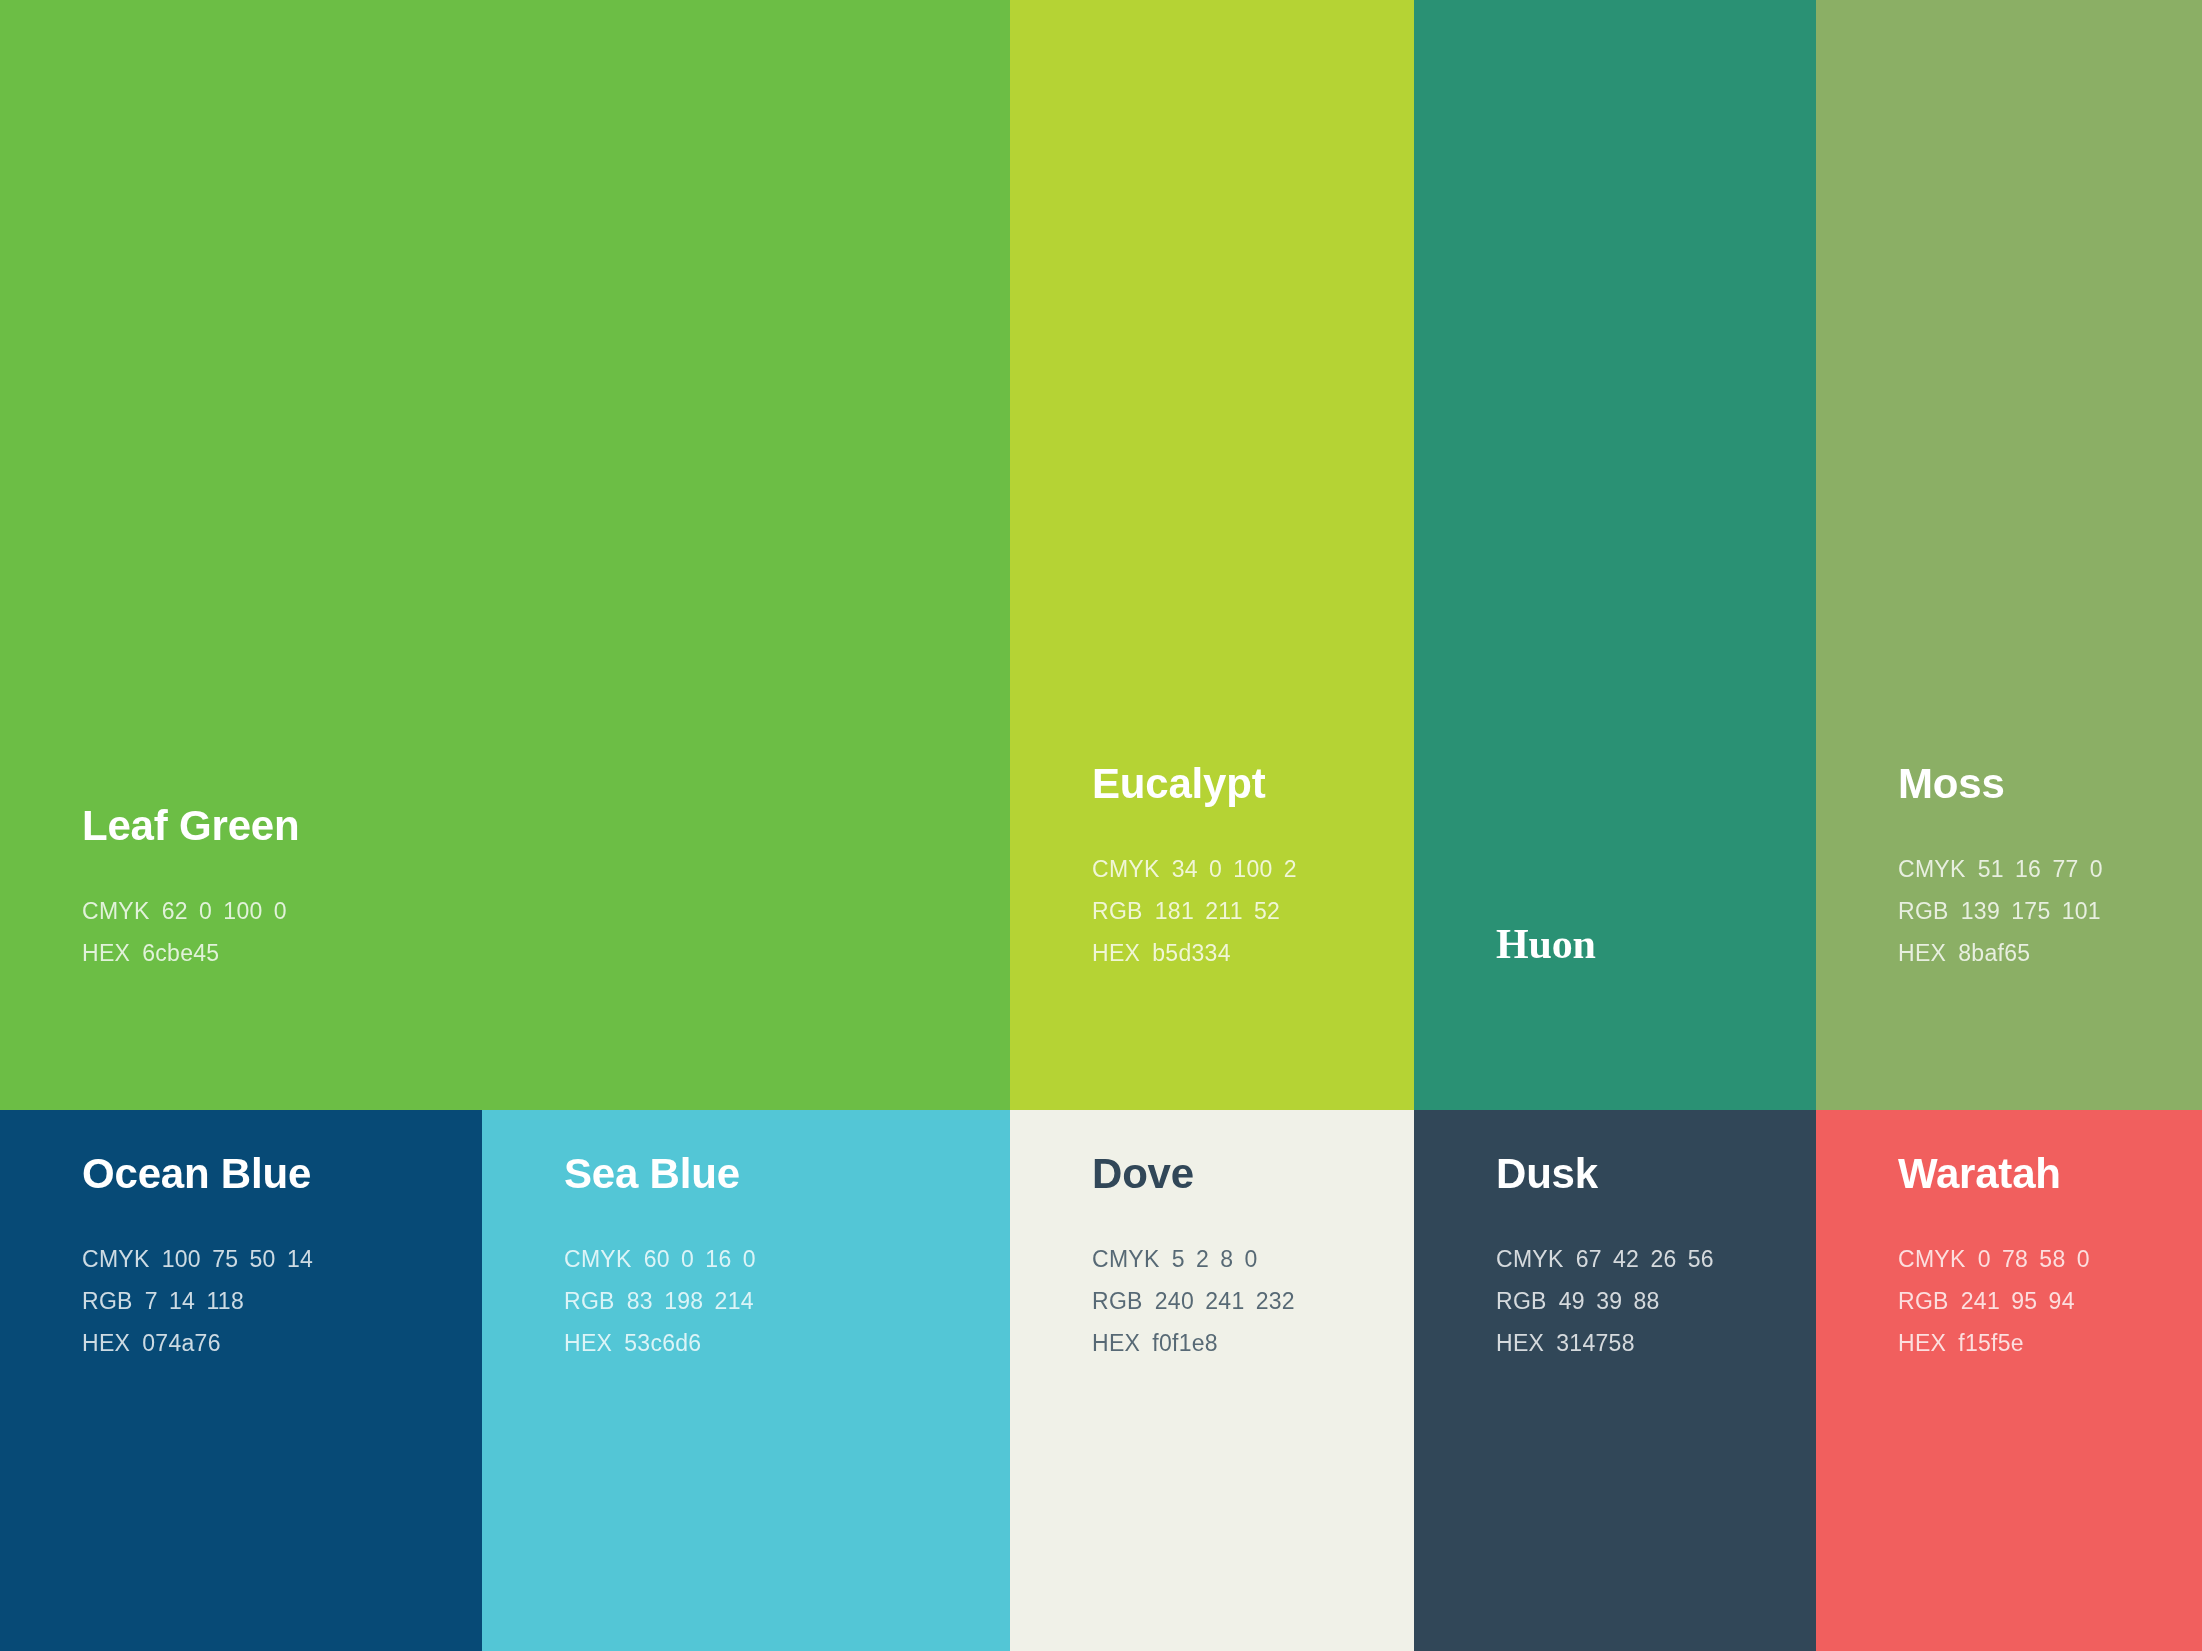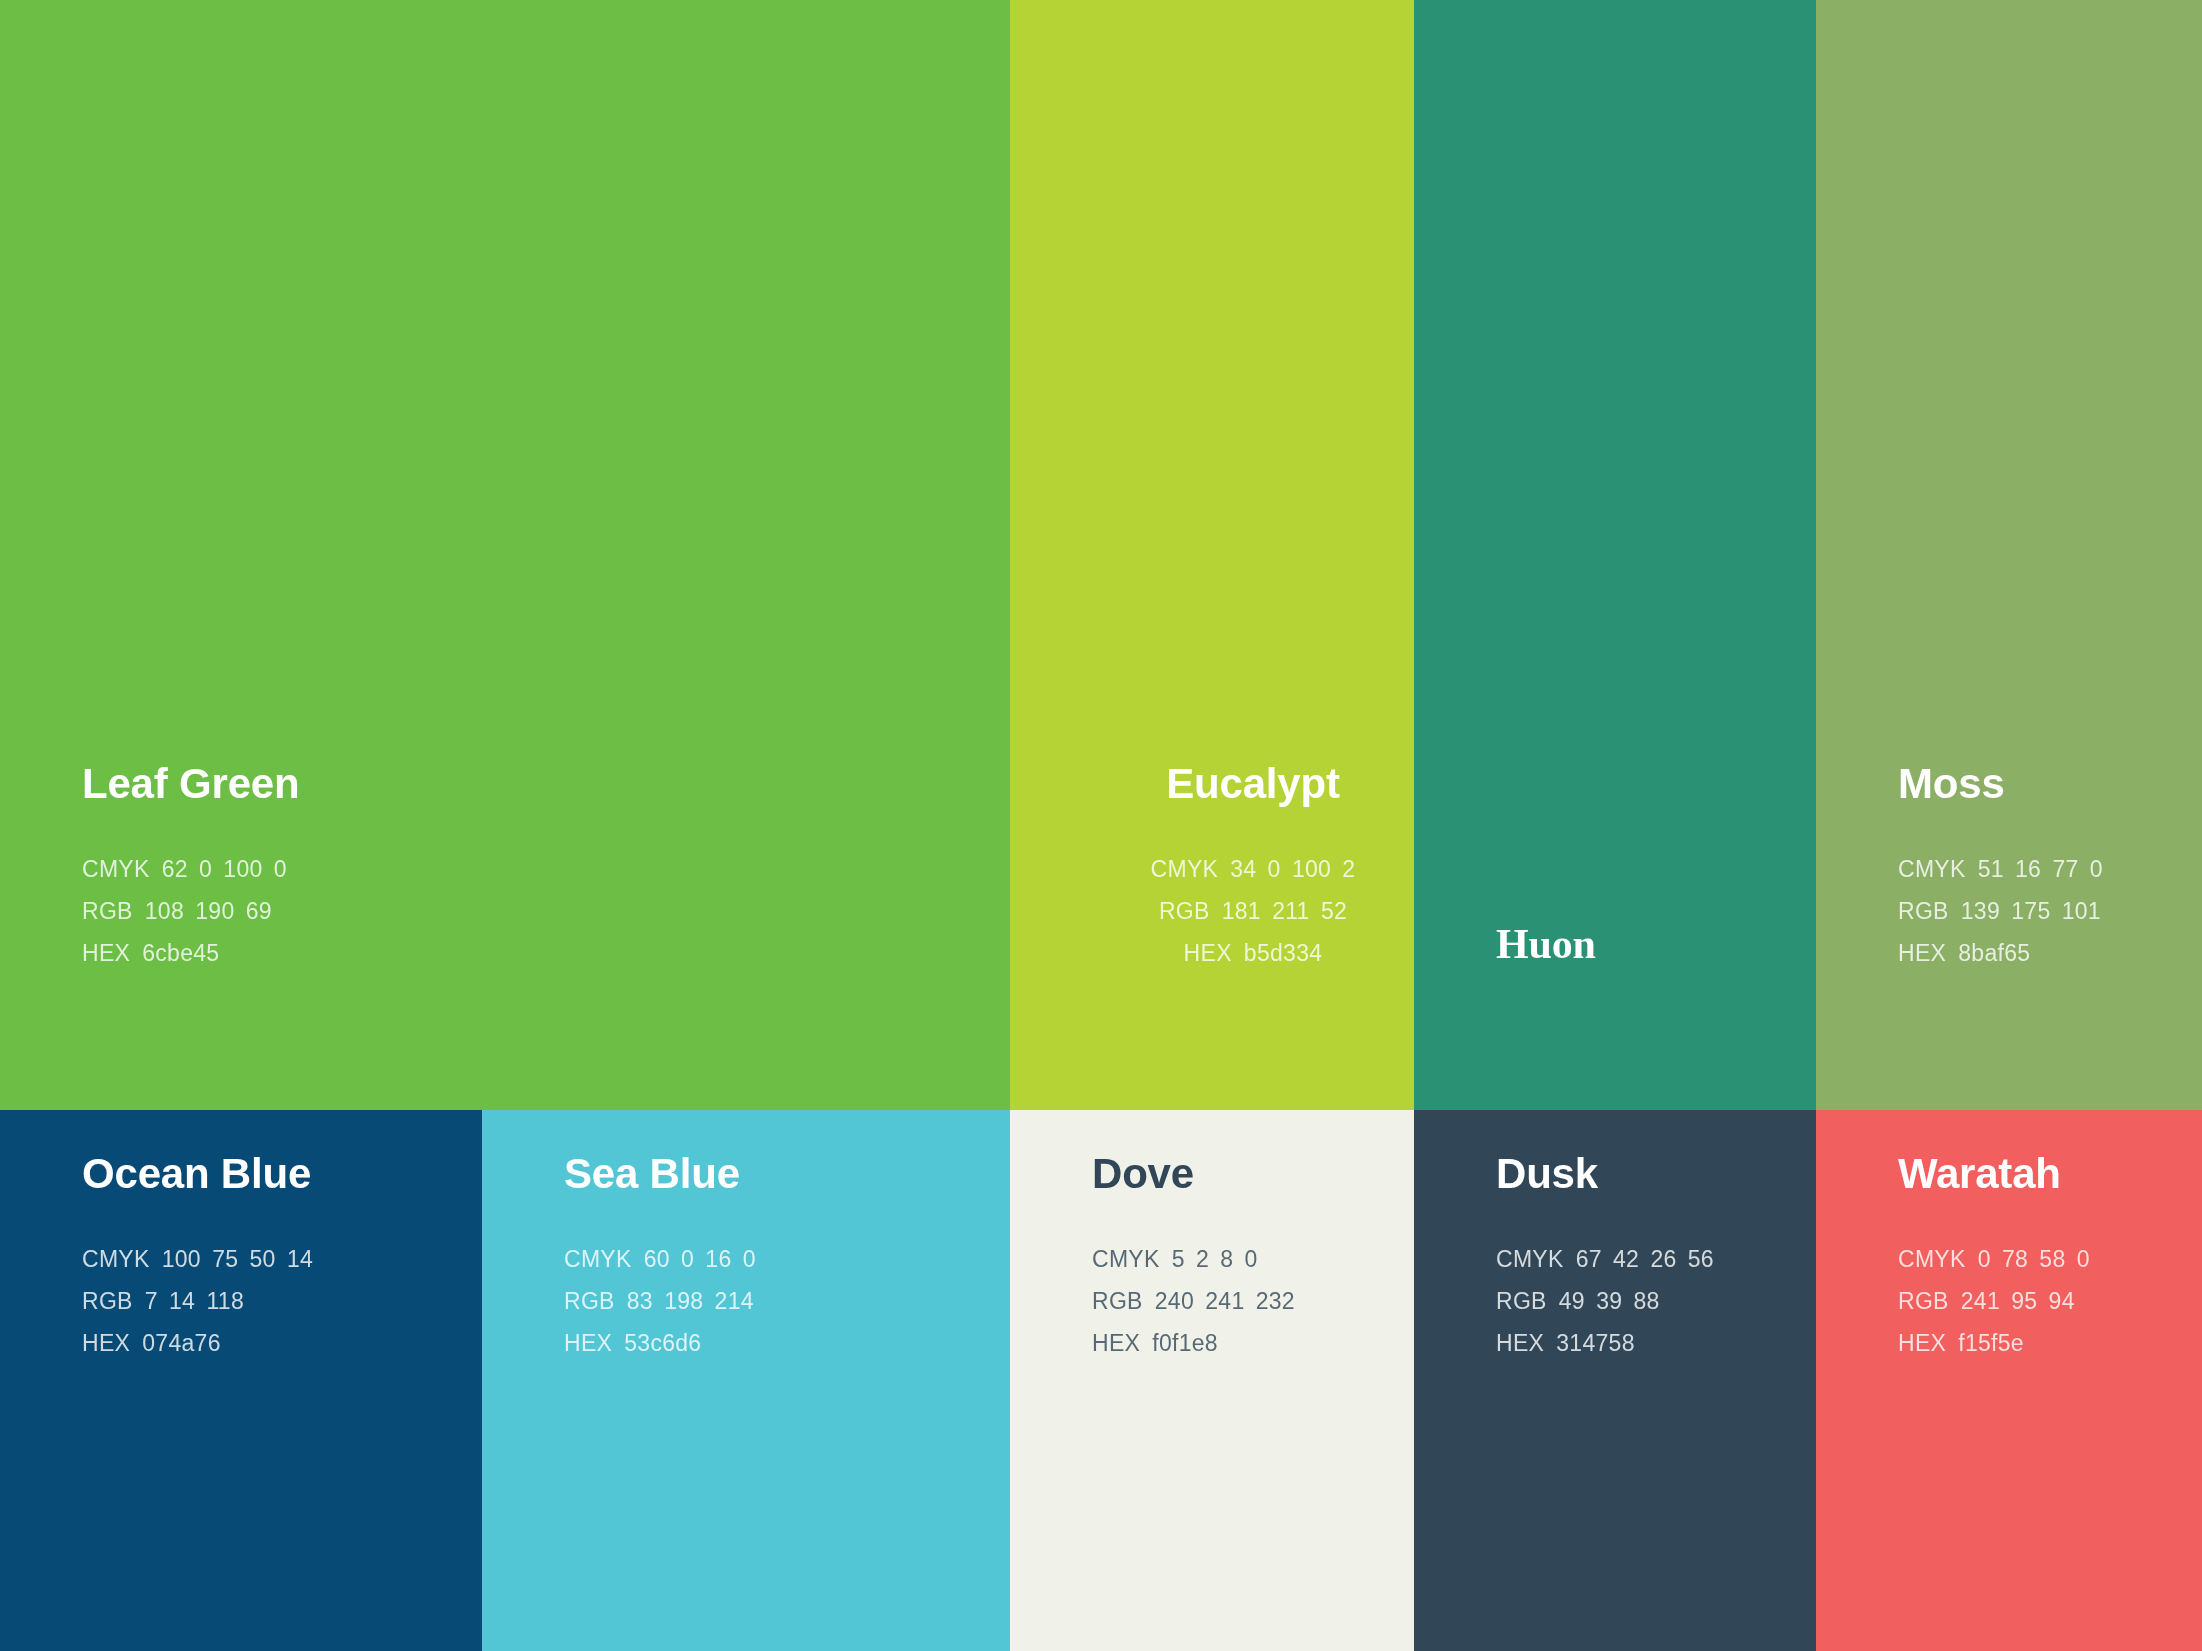--- a/index.html
+++ b/index.html
@@ -71,26 +71,25 @@
 </style>
 </head>
 <body>
 
 <div id="palette" style="width: 2203px; height: 1652px;">
     <div class="swatch light" style="left: 0px; top: 0px; width: 1010px; height: 1110px; background: rgb(108, 190, 69);">
       <div class="swatch-inner" style="bottom: 145px;">
         <div class="swatch-name">Leaf Green</div>
         <ul class="spec-list">
           <li class="spec-row"><span class="spec-label">CMYK</span><span class="spec-values"><span>62</span><span>0</span><span>100</span><span>0</span></span></li>
-          <li class="spec-row"><span class="spec-label">RGB</span><span class="spec-values"><span>108</span><span>190</span><span>69</span></span></li>
           <li class="spec-row"><span class="spec-label">HEX</span><span class="spec-values">6cbe45</span></li>
         </ul>
       </div>
     </div>
-    <div class="swatch light" style="left: 1010px; top: 0px; width: 404px; height: 1110px; background: rgb(181, 211, 52); text-align: center;">
+    <div class="swatch light" style="left: 1010px; top: 0px; width: 404px; height: 1110px; background: rgb(181, 211, 52);">
       <div class="swatch-inner" style="bottom: 145px;">
         <div class="swatch-name">Eucalypt</div>
         <ul class="spec-list">
           <li class="spec-row"><span class="spec-label">CMYK</span><span class="spec-values"><span>34</span><span>0</span><span>100</span><span>2</span></span></li>
           <li class="spec-row"><span class="spec-label">RGB</span><span class="spec-values"><span>181</span><span>211</span><span>52</span></span></li>
           <li class="spec-row"><span class="spec-label">HEX</span><span class="spec-values">b5d334</span></li>
         </ul>
       </div>
     </div>
     <div class="swatch light" style="left: 1414px; top: 0px; width: 403px; height: 1110px; background: rgb(42, 145, 116); font-family: Liberation Serif, serif;">

